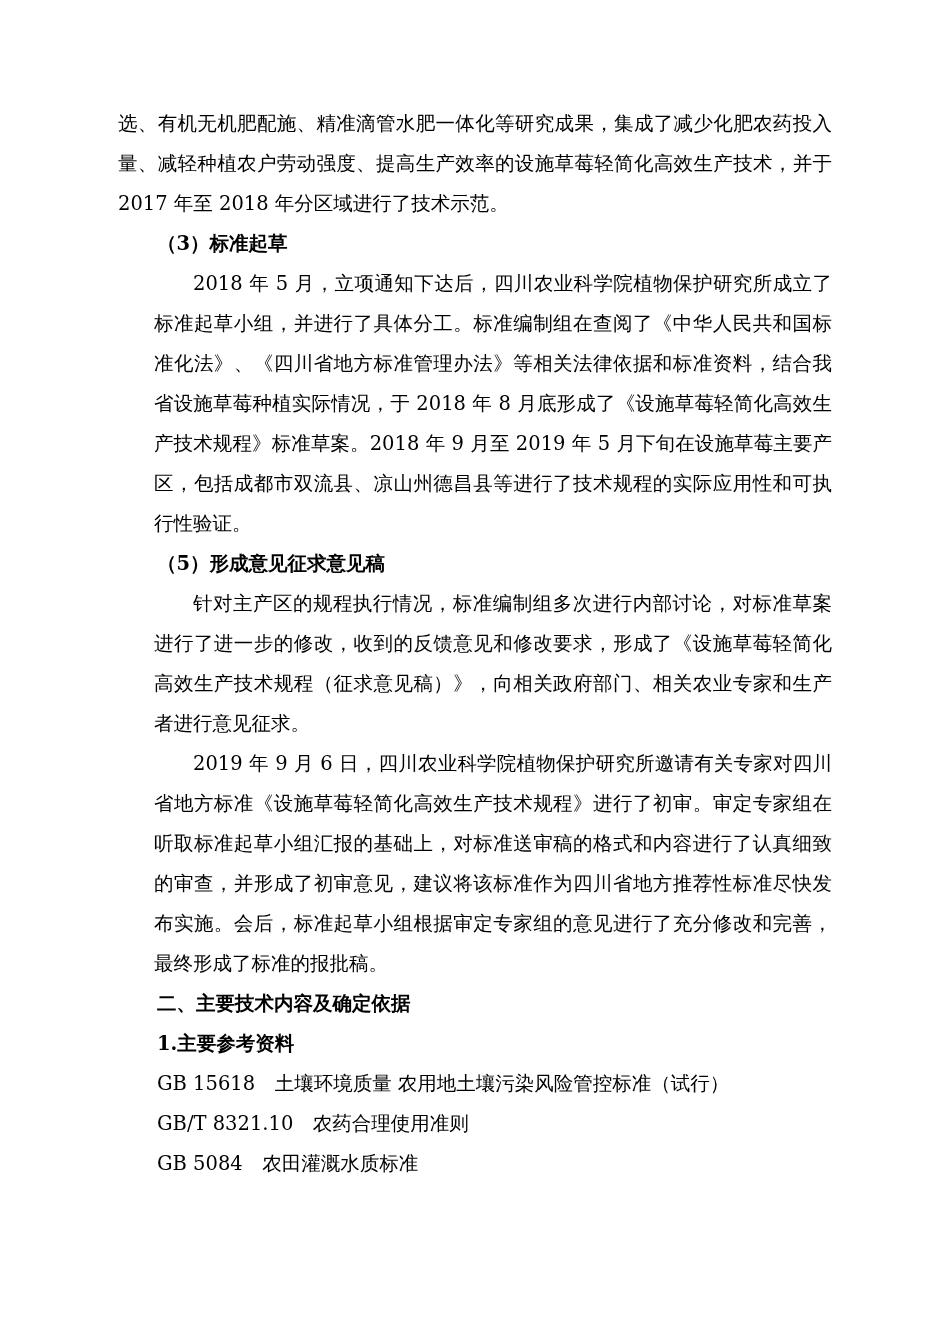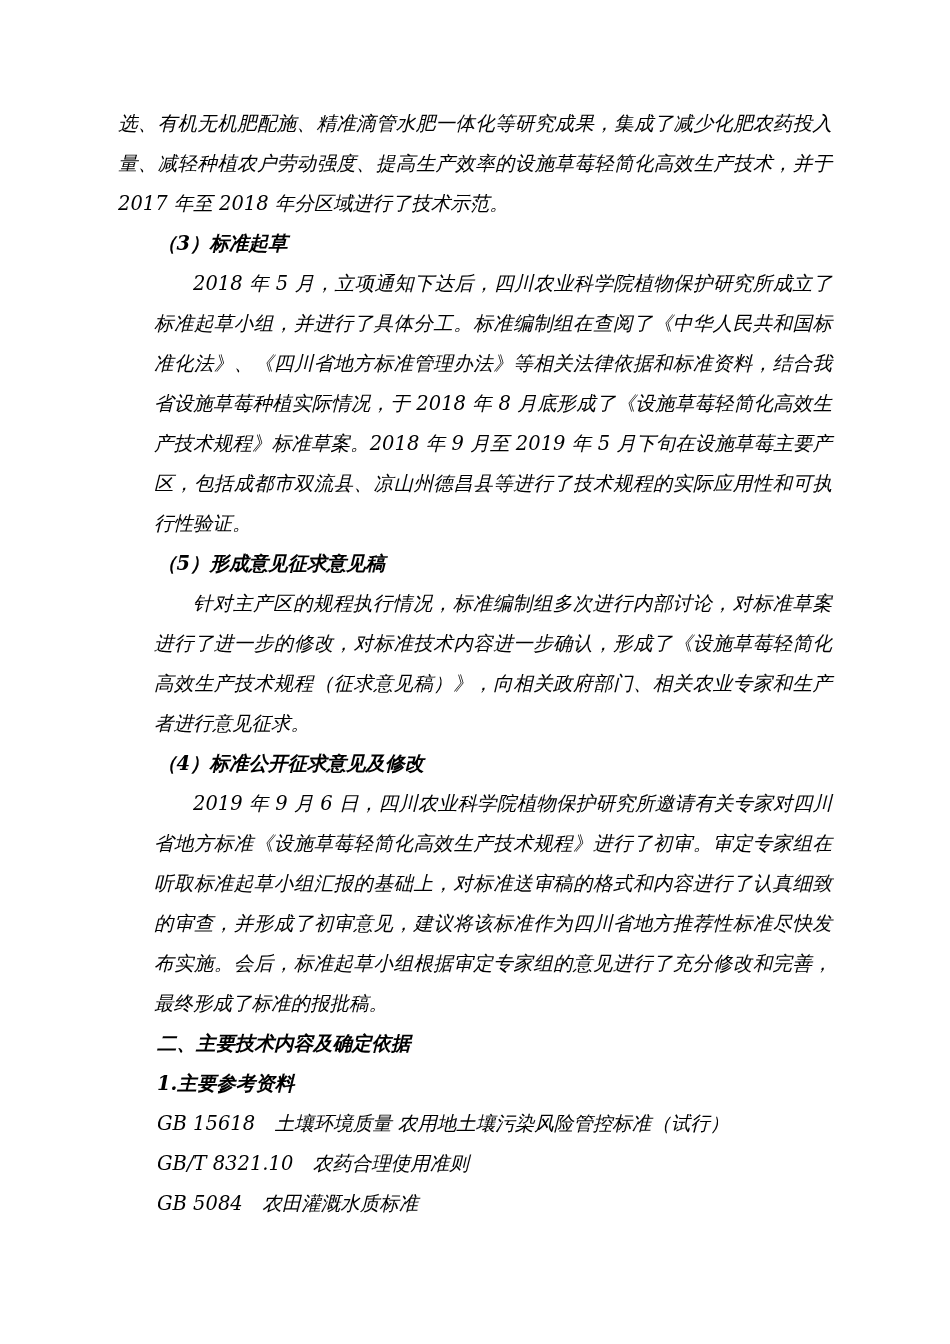--- a/index.html
+++ b/index.html
@@ -18,21 +18,20 @@
     min-height: 1344px;
     box-sizing: border-box;
     padding: 104px 118px 60px 118px;
     background: #ffffff;
   }
   .doc {
     font-size: 19.5px;
     line-height: 40px;
     text-align: justify;
     text-justify: inter-ideograph;
-    font-style: italic;
   }
   p {
     margin: 0;
   }
   .para {
     text-indent: 2em;
     margin-left: 36px;
   }
   .noindent {
     text-indent: 0;
@@ -58,23 +57,22 @@
 
 <div class="page">
   <div class="doc">
 
     <p class="noindent">选、有机无机肥配施、精准滴管水肥一体化等研究成果，集成了减少化肥农药投入量、减轻种植农户劳动强度、提高生产效率的设施草莓轻简化高效生产技术，并于 2017 年至 2018 年分区域进行了技术示范。</p>
 
     <p class="heading">（3）标准起草</p>
     <p class="para">2018 年 5 月，立项通知下达后，四川农业科学院植物保护研究所成立了标准起草小组，并进行了具体分工。标准编制组在查阅了《中华人民共和国标准化法》、《四川省地方标准管理办法》等相关法律依据和标准资料，结合我省设施草莓种植实际情况，于 2018 年 8 月底形成了《设施草莓轻简化高效生产技术规程》标准草案。2018 年 9 月至 2019 年 5 月下旬在设施草莓主要产区，包括成都市双流县、凉山州德昌县等进行了技术规程的实际应用性和可执行性验证。</p>
 
     <p class="heading">（5）形成意见征求意见稿</p>
-    <p class="para">针对主产区的规程执行情况，标准编制组多次进行内部讨论，对标准草案进行了进一步的修改，对标准技术内容进一步确认，形成了《设施草莓轻简化高效生产技术规程（征求意见稿）》，向相关政府部门、相关农业专家和生产者进行意见征求。</p>
+    <p class="para">针对主产区的规程执行情况，标准编制组多次进行内部讨论，对标准草案进行了进一步的修改，收到的反馈意见和修改要求，形成了《设施草莓轻简化高效生产技术规程（征求意见稿）》，向相关政府部门、相关农业专家和生产者进行意见征求。</p>
 
-    <p class="heading">（4）标准公开征求意见及修改</p>
 
     <p class="para">2019 年 9 月 6 日，四川农业科学院植物保护研究所邀请有关专家对四川省地方标准《设施草莓轻简化高效生产技术规程》进行了初审。审定专家组在听取标准起草小组汇报的基础上，对标准送审稿的格式和内容进行了认真细致的审查，并形成了初审意见，建议将该标准作为四川省地方推荐性标准尽快发布实施。会后，标准起草小组根据审定专家组的意见进行了充分修改和完善，最终形成了标准的报批稿。</p>
 
     <p class="sec-heading">二、主要技术内容及确定依据</p>
 
     <p class="sub-heading">1.主要参考资料</p>
     <p class="ref-line">GB 15618　土壤环境质量 农用地土壤污染风险管控标准（试行）</p>
     <p class="ref-line">GB/T 8321.10　农药合理使用准则</p>
     <p class="ref-line">GB 5084　农田灌溉水质标准</p>
 

